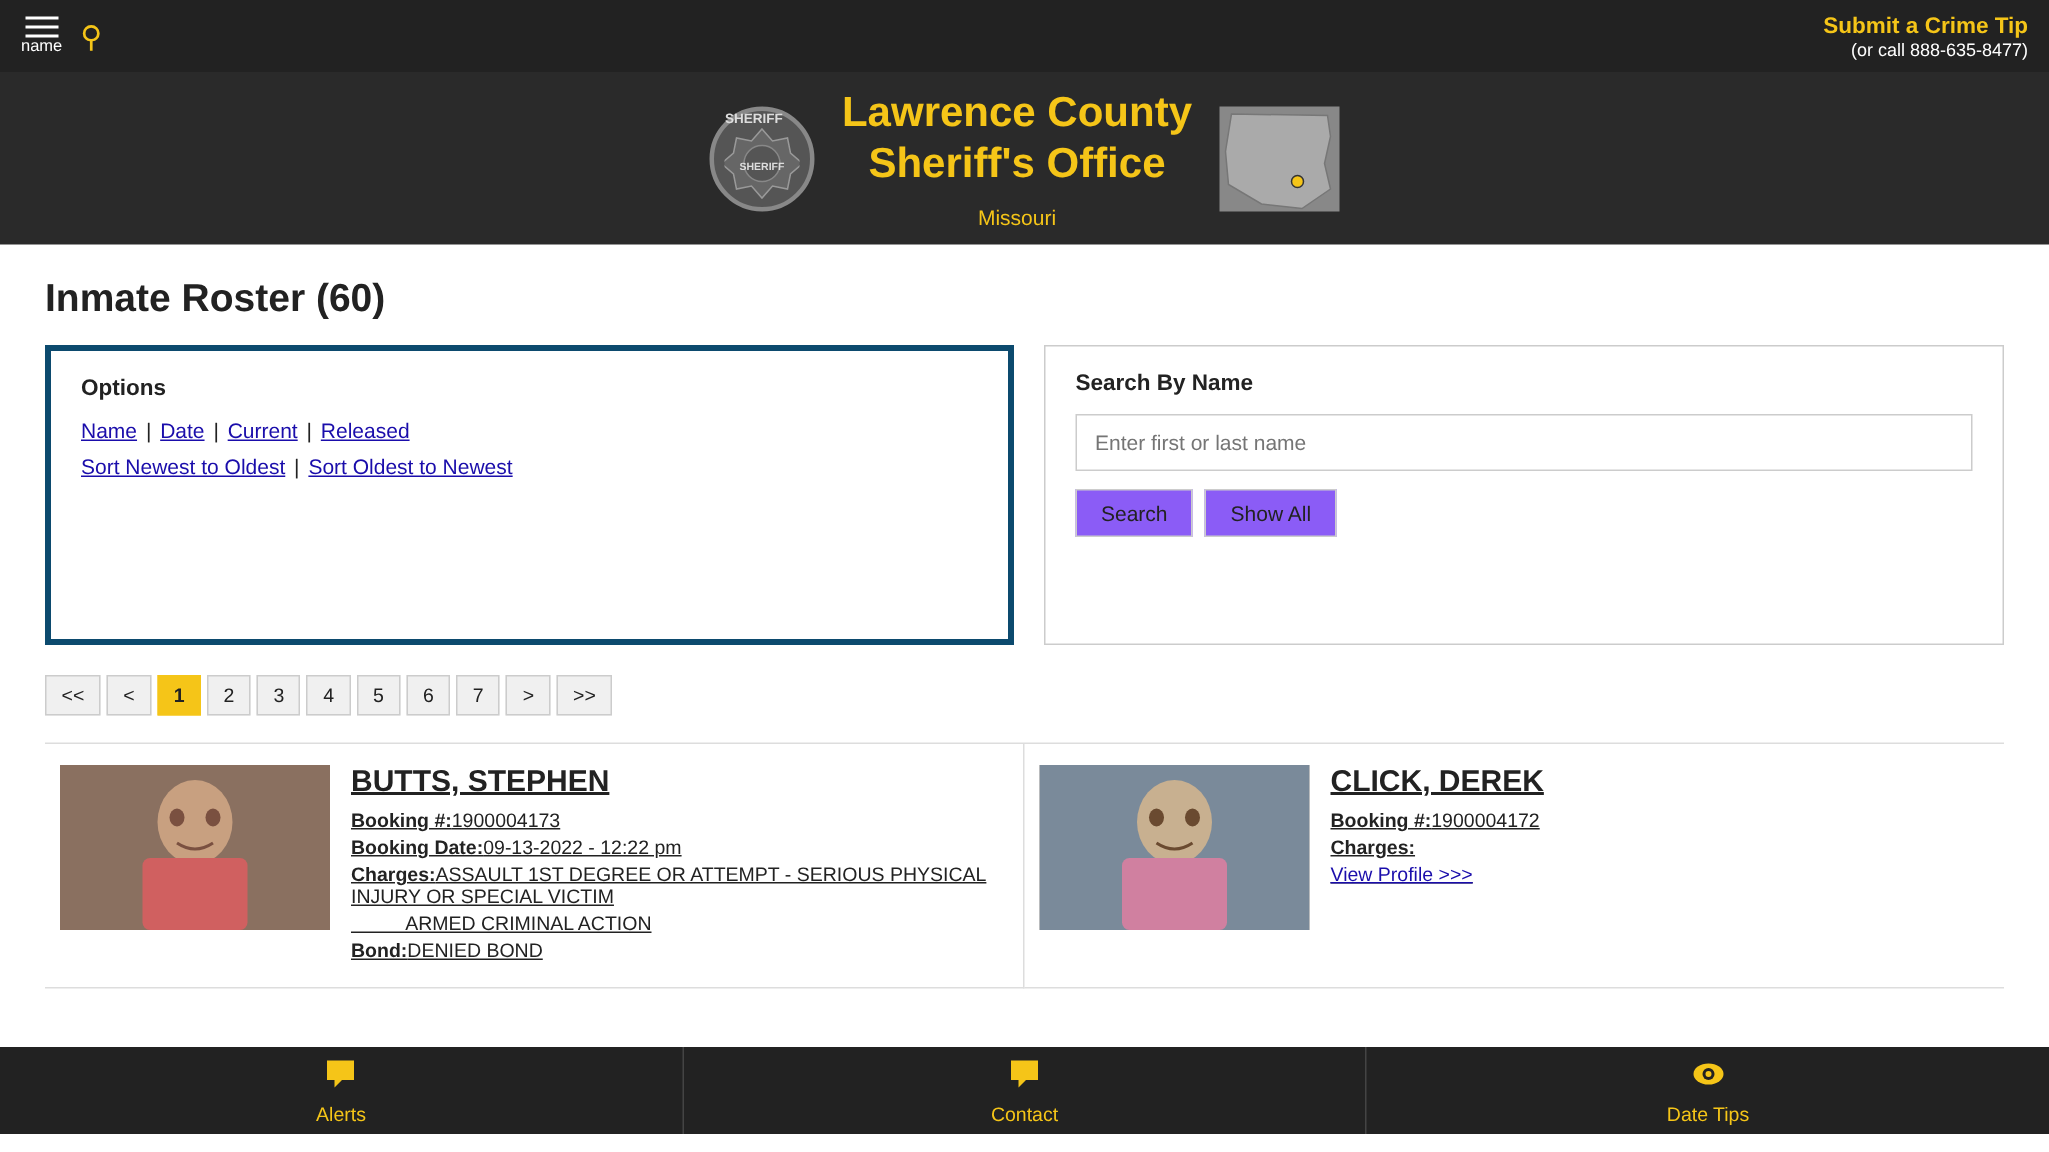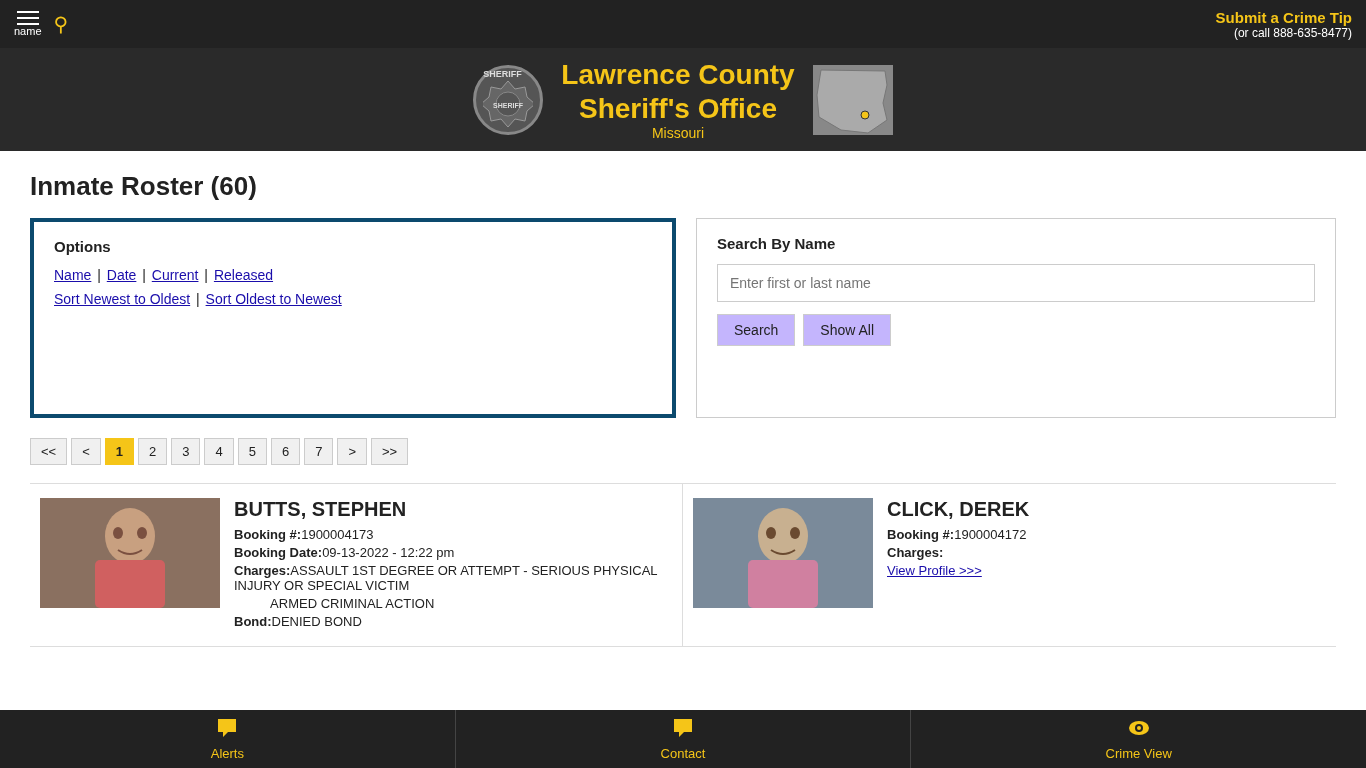--- a/index.html
+++ b/index.html
@@ -37,21 +37,21 @@
       width: 70px; height: 70px;
       background: #555;
       border-radius: 50%;
       display: flex; align-items: center; justify-content: center;
       font-size: 10px; color: #ccc; text-align: center;
       border: 3px solid #888;
     }
     .site-title { text-align: center; }
     .site-title .main-title { color: #f5c518; font-size: 28px; font-weight: bold; line-height: 1.2; }
     .site-title .sub-title { color: #f5c518; font-size: 28px; font-weight: bold; line-height: 1.2; }
-    .site-title .state { color: #f5c518; font-size: 14px; margin-top: 0; }
+    .site-title .state { color: #f5c518; font-size: 14px; margin-top: 12px; }
     .map-img {
       width: 80px; height: 70px;
       background: #888;
       display: flex; align-items: center; justify-content: center;
       position: relative;
       overflow: hidden;
     }
 
     
     .main-content { padding: 20px 30px; }
@@ -87,21 +87,21 @@
       margin-bottom: 12px;
       color: #888;
       outline: none;
     }
     .search-btn-row { display: flex; gap: 8px; }
     .btn-search, .btn-show-all {
       padding: 7px 16px;
       font-size: 14px;
       cursor: pointer;
       border: 1px solid #ccc;
-      background: #c4b5fd;
+      background: #8b5cf6;
       color: #222;
     }
 
     
     .pagination { display: flex; gap: 4px; margin-bottom: 18px; align-items: center; }
     .page-btn {
       padding: 5px 10px;
       border: 1px solid #ccc;
       background: #f0f0f0;
       cursor: pointer;
@@ -112,38 +112,39 @@
     .page-btn.active { background: #f5c518; border-color: #f5c518; font-weight: bold; }
 
     
     .inmate-grid { display: grid; grid-template-columns: 1fr 1fr; gap: 0; border-top: 1px solid #ddd; }
     .inmate-card {
       display: flex;
       gap: 14px;
       padding: 14px 10px;
       border-bottom: 1px solid #ddd;
       border-right: 1px solid #ddd;
+      text-decoration: underline;
     }
     .inmate-card:nth-child(even) { border-right: none; }
     .inmate-photo {
       width: 180px; min-width: 180px; height: 110px;
       background: #888;
       overflow: hidden;
       display: flex; align-items: center; justify-content: center;
     }
     .inmate-info { flex: 1; }
     .inmate-name { font-size: 20px; font-weight: bold; color: #222; margin-bottom: 6px; }
     .inmate-detail { font-size: 13px; color: #222; margin-bottom: 3px; }
     .inmate-detail strong { font-weight: bold; }
     .view-profile { color: #1a0dab; text-decoration: underline; cursor: pointer; font-size: 13px; }
 
     
     .bottom-nav {
       position: fixed;
-      bottom: 0; left: 0; right: 0;
+      bottom: 12px; left: 0; right: 0;
       background: #222;
       display: flex;
       height: 58px;
     }
     .bottom-nav-item {
       flex: 1;
       display: flex;
       flex-direction: column;
       align-items: center;
       justify-content: center;
@@ -335,15 +336,15 @@
     <span class="bottom-label">Contact</span>
   </div>
   <div class="bottom-nav-item">
     <span class="bottom-icon">
       <svg width="22" height="22" viewBox="0 0 22 22" fill="#f5c518">
         <ellipse cx="11" cy="11" rx="10" ry="7"></ellipse>
         <circle cx="11" cy="11" r="4" fill="#222"></circle>
         <circle cx="11" cy="11" r="2" fill="#f5c518"></circle>
       </svg>
     </span>
-    <span class="bottom-label">Crime View</span>
+    <span class="bottom-label">Date Tips</span>
   </div>
 </div>
 
 </body></html>

